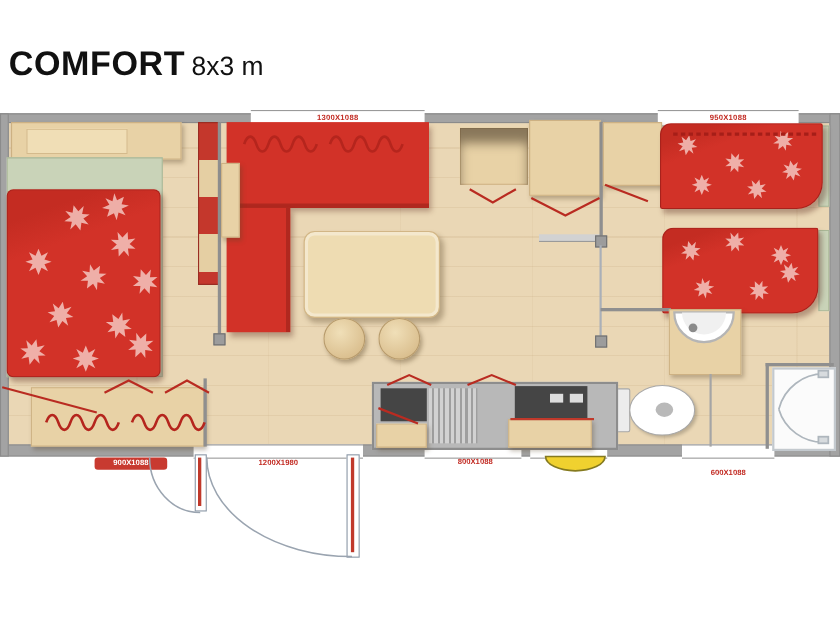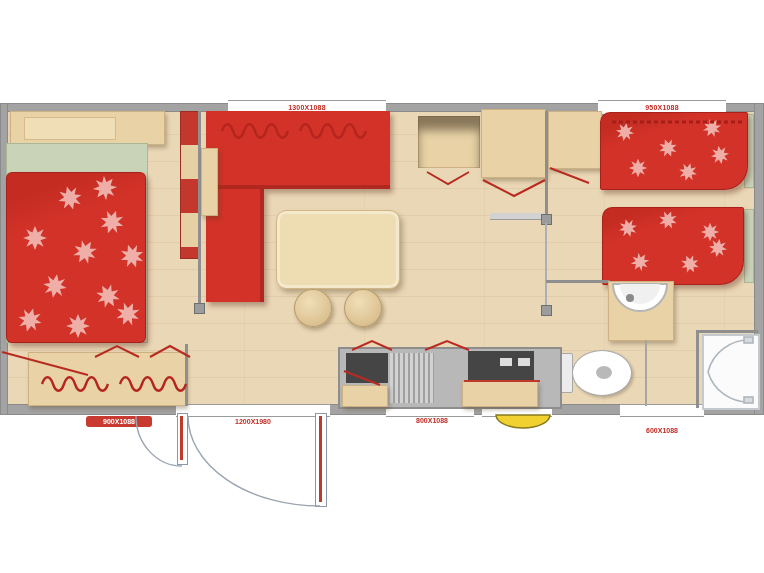--- a/index.html
+++ b/index.html
@@ -49,20 +49,23 @@
   .toilet-tank{background:#ececec;border:1px solid #a8a8a8;border-radius:2px;}
   .door-bar{background:#fff;border:1px solid #8a97a6;}
   .door-core{background:#c0392b;}
   svg.overlay{position:absolute;left:0;top:0;width:764px;height:573px;pointer-events:none;}
 </style>
 </head>
 <body>
 
 <div class="canvas">
 
+  <div class="title">
+    <span class="model">COMFORT</span><span class="size">8x3 m</span>
+  </div>
 
   <div class="abs floor"></div>
   <div class="abs wall w-top"></div>
   <div class="abs wall w-bottom"></div>
   <div class="abs wall w-left"></div>
   <div class="abs wall w-right"></div>
 
   <div class="abs window" style="left:228px;top:100px;width:158px;height:13px;">
     <span class="dimlbl">1300X1088</span>
   </div>

